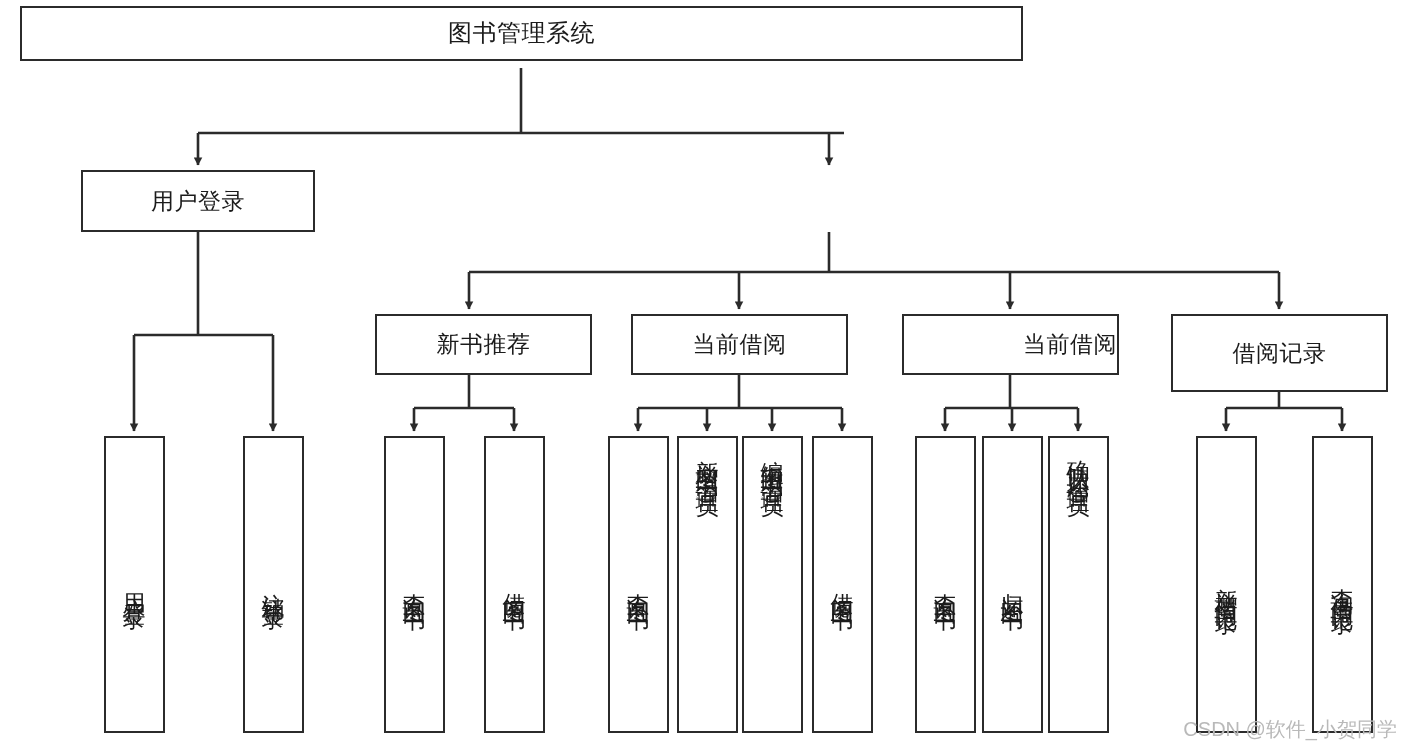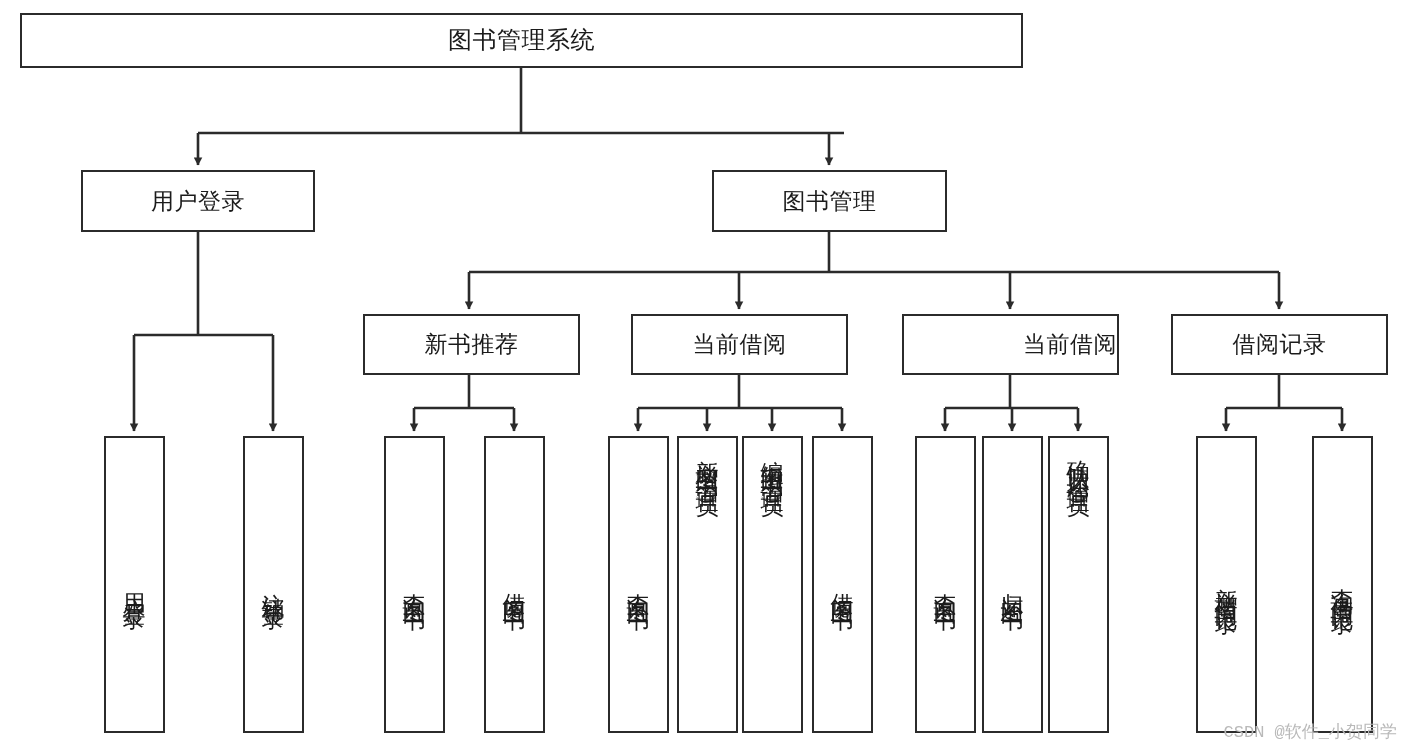--- a/index.html
+++ b/index.html
@@ -59,25 +59,25 @@
     white-space: nowrap;
     text-align: center;
   }
   .node.leaf.tall-text {
     align-items: flex-start;
   }
   .watermark {
     position: absolute;
     right: 8px;
     bottom: 4px;
-    font-size: 17px;
+    font-size: 20px;
     color: #b9b9b9;
     z-index: 6;
     white-space: nowrap;
-    font-family: Liberation Mono, monospace;
+    font-family: Liberation Sans, sans-serif;
     margin-top: 45px;
   }
 </style>
 </head>
 <body>
 
 <div id="diagram-root">
 
   <svg class="wires" viewBox="0 0 1405 747" xmlns="http://www.w3.org/2000/svg">
     <defs>
@@ -122,41 +122,38 @@
       <path d="M1012,408 L1012,431" marker-end="url(#arrowhead)"></path>
       <path d="M1078,408 L1078,431" marker-end="url(#arrowhead)"></path>
 
       <path d="M1279,375 L1279,408"></path>
       <path d="M1226,408 L1342,408"></path>
       <path d="M1226,408 L1226,431" marker-end="url(#arrowhead)"></path>
       <path d="M1342,408 L1342,431" marker-end="url(#arrowhead)"></path>
     </g>
   </svg>
 
-  <div class="node root horiz" style="left:20px; top:13px; width:1003px; height:55px;">
+  <div class="node root horiz" style="left:20px; top:6px; width:1003px; height:55px;">
     <span class="label">图书管理系统</span>
   </div>
 
   <div class="node horiz" style="left:81px; top:170px; width:234px; height:62px;">
     <span class="label">用户登录</span>
   </div>
-  <div class="node horiz" style="left:712px; top:170px; width:235px; height:62px;">
-    <span class="label">图书管理</span>
-  </div>
-
-  <div class="node horiz" style="left:363px; top:314px; width:217px; height:61px;">
+
+  <div class="node horiz" style="left:375px; top:314px; width:217px; height:61px;">
     <span class="label">新书推荐</span>
   </div>
   <div class="node horiz" style="left:631px; top:314px; width:217px; height:61px;">
     <span class="label">当前借阅</span>
   </div>
   <div class="node horiz" style="left:902px; top:314px; width:217px; height:61px;justify-content:flex-end;">
     <span class="label">当前借阅</span>
   </div>
-  <div class="node horiz" style="left:1171px; top:314px; width:217px; height:61px;">
+  <div class="node horiz" style="left:1171px; top:314px; width:217px; height:78px;">
     <span class="label">借阅记录</span>
   </div>
 
   <div class="node leaf" style="left:104px; top:436px; width:61px; height:297px;">
     <span class="label">用户登录</span>
   </div>
   <div class="node leaf" style="left:243px; top:436px; width:61px; height:297px;">
     <span class="label">注销登录</span>
   </div>
 

